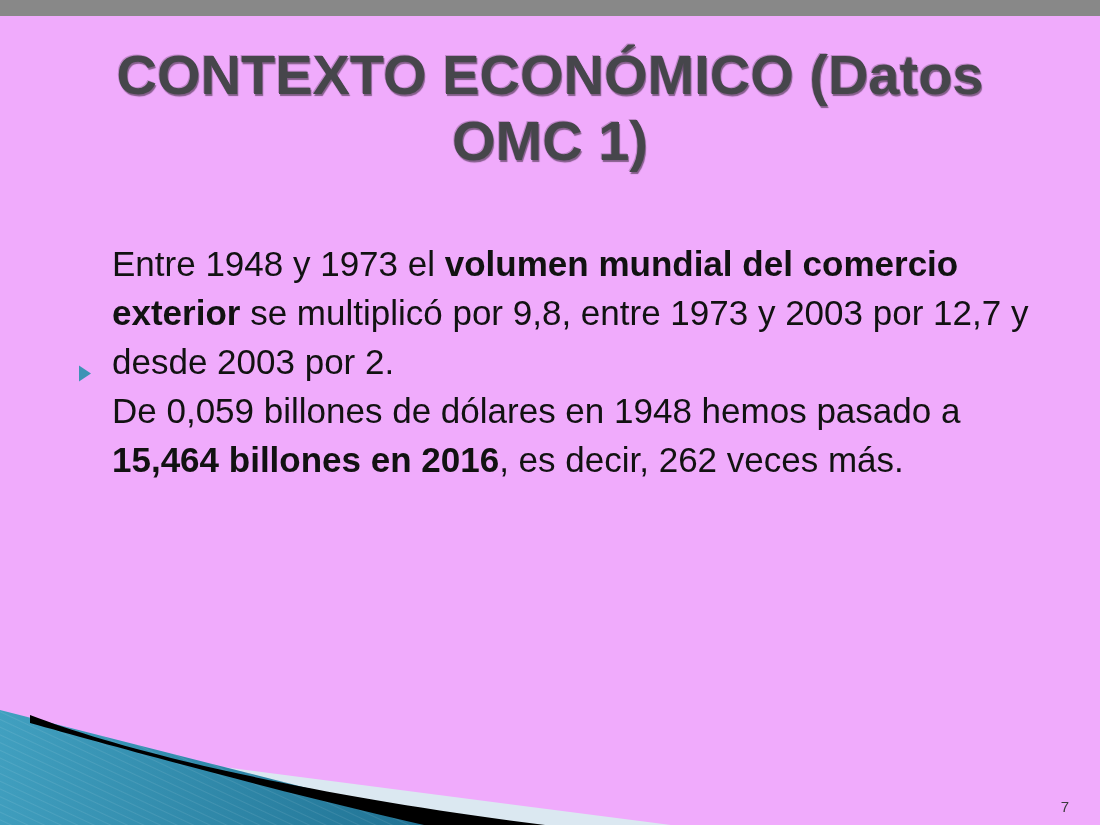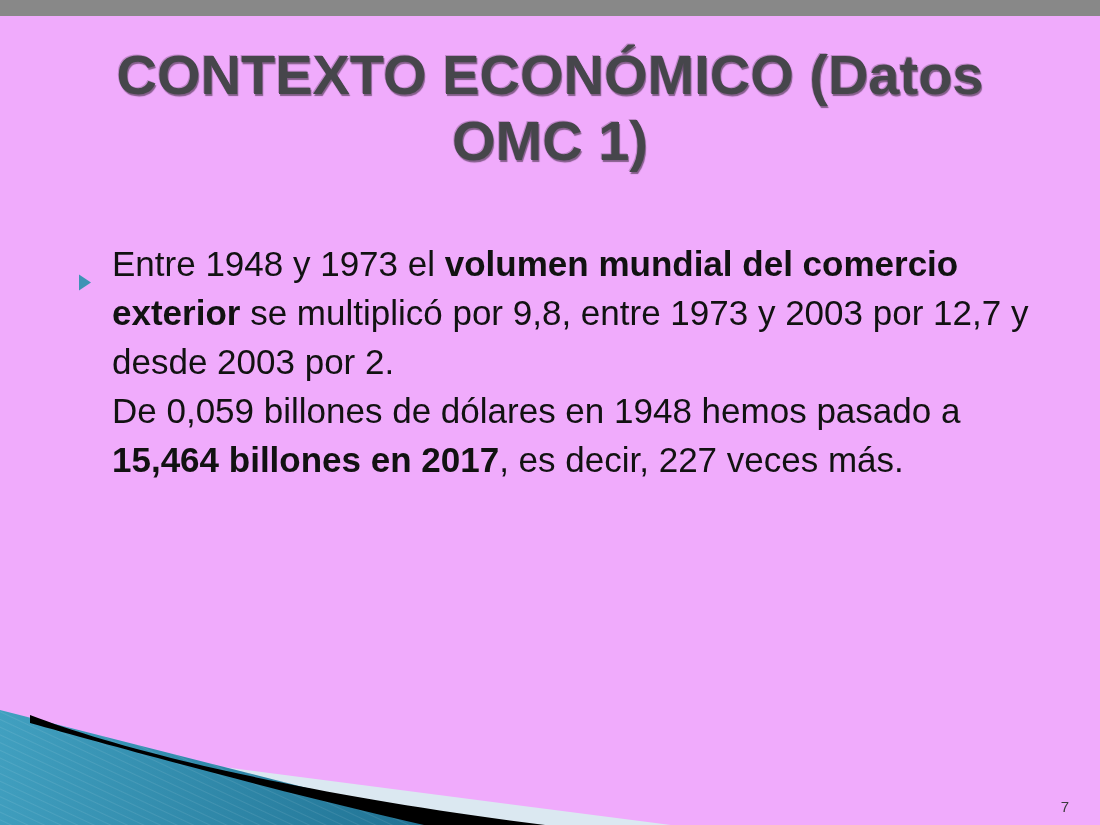--- a/index.html
+++ b/index.html
@@ -26,21 +26,21 @@
   }
   .bullets {
     list-style: none;
     margin: 0;
     padding: 66px 52px 0 78px;
     position: relative;
     z-index: 2;
   }
   .bullet-item {
     display: flex;
-    align-items: flex-start;
+    align-items: center;
     margin: 0 0 7px 0;
     color: var(--body-text, #121212);
     font-size: 35px;
     line-height: 1.40;
   }
   .bullet-marker {
     flex: 0 0 34px;
     padding-top: 15px;
   }
   .bullet-text { white-space: pre-wrap; }
@@ -69,21 +69,21 @@
 <div class="slide">
 
   <h1 class="title">CONTEXTO ECONÓMICO (Datos OMC 1)</h1>
 
   <ul class="bullets" id="bullet-list">
       <li class="bullet-item">
         <span class="bullet-marker"><svg width="14" height="17" viewBox="0 0 14 17">
             <polygon points="1,0.5 13,8.5 1,16.5" fill="#3e93b5"></polygon>
           </svg></span>
         <span class="bullet-text"><span class="seg-regular">Entre 1948 y 1973 el </span><span class="seg-bold">volumen mundial del comercio exterior</span><span class="seg-regular"> se multiplicó por 9,8, entre 1973 y 2003 por 12,7 y desde 2003 por 2.
-De 0,059 billones de dólares en 1948 hemos pasado a </span><span class="seg-bold">15,464 billones en 2017</span><span class="seg-regular">, es decir, 227 veces más.</span></span>
+De 0,059 billones de dólares en 1948 hemos pasado a </span><span class="seg-bold">15,464 billones en 2016</span><span class="seg-regular">, es decir, 262 veces más.</span></span>
       </li>
     </ul>
 
   <svg class="swoosh" viewBox="0 0 1100 825" xmlns="http://www.w3.org/2000/svg" aria-hidden="true">
     <defs>
       <linearGradient id="tealGrad" gradientUnits="userSpaceOnUse" x1="0" y1="694" x2="515" y2="825">
         <stop offset="0" style="stop-color: var(--teal-start, #41a0c0);"></stop>
         <stop offset="1" style="stop-color: var(--teal-end, #19698b);"></stop>
       </linearGradient>
       <pattern id="pinstripe" width="7" height="7" patternUnits="userSpaceOnUse" patternTransform="rotate(115)">

